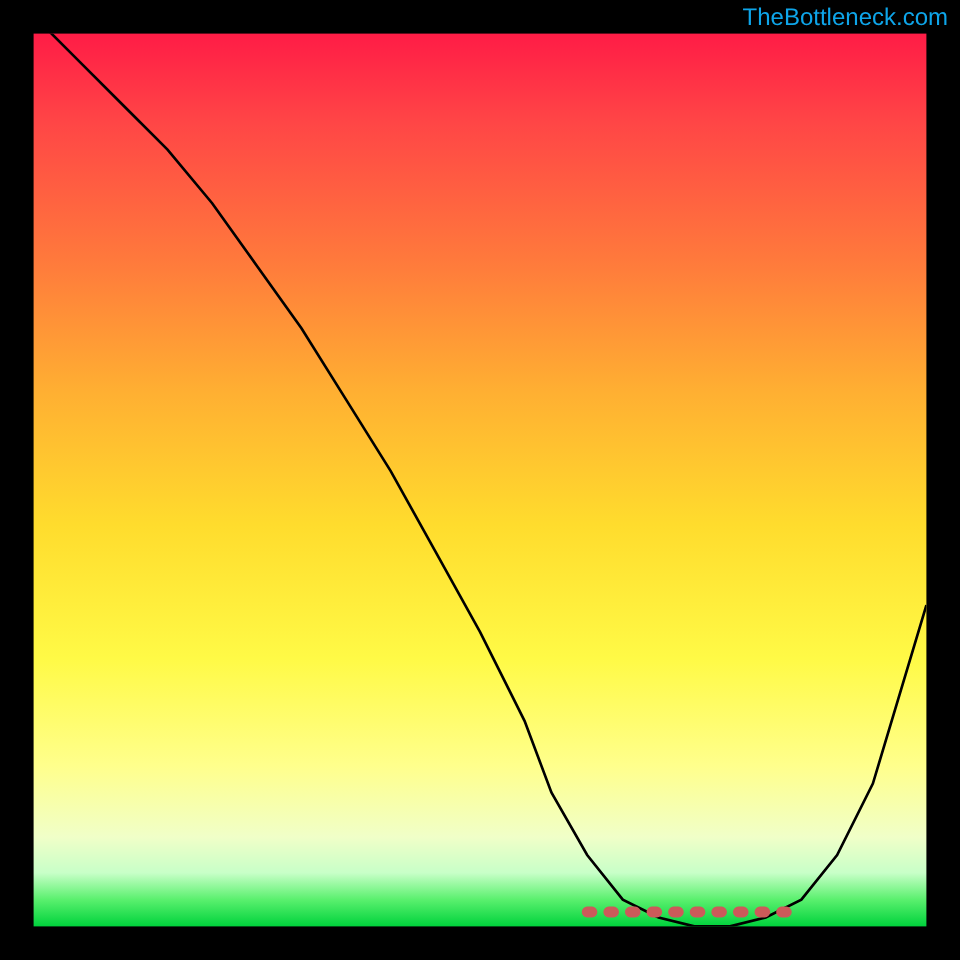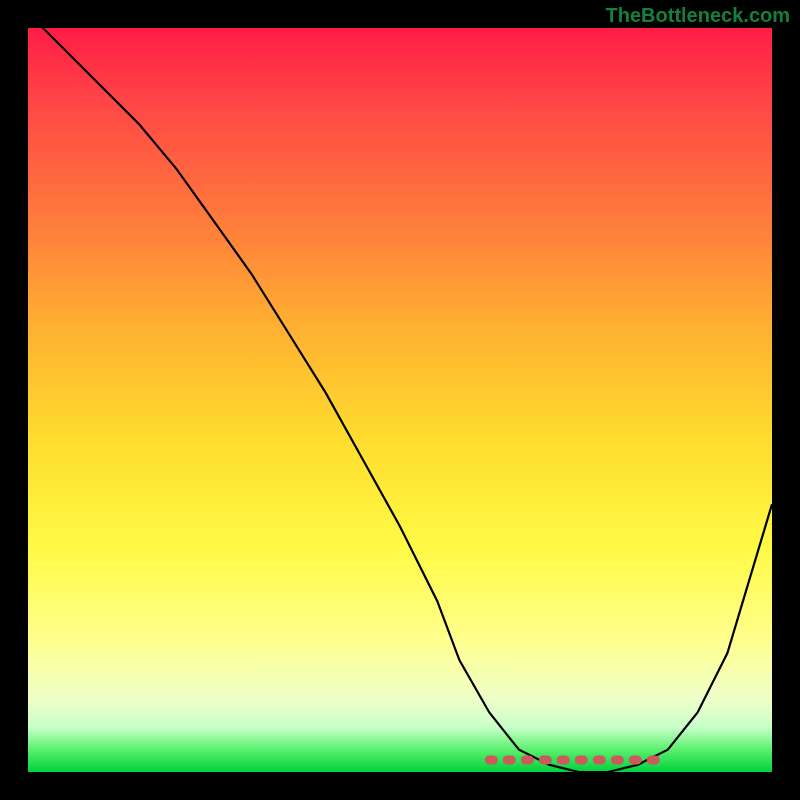--- a/index.html
+++ b/index.html
@@ -13,23 +13,23 @@
   }
   .container {
     position: relative;
     width: 800px;
     height: 800px;
   }
   .watermark {
     position: absolute;
     top: 4px;
     right: 10px;
-    color: #15803d;
+    color: #0ea5e9;
     font-size: 20px;
-    font-weight: bold;
+    font-weight: normal;
     z-index: 10;
   }
   .frame {
     position: absolute;
     top: 28px;
     left: 28px;
     width: 744px;
     height: 744px;
     background: #000;
   }

